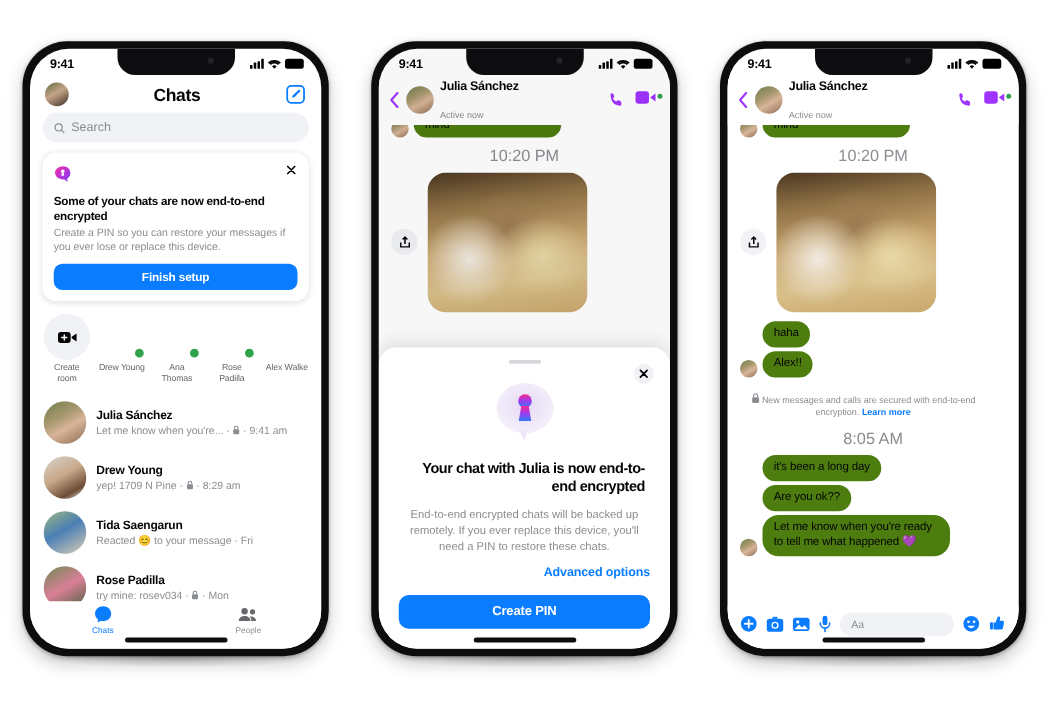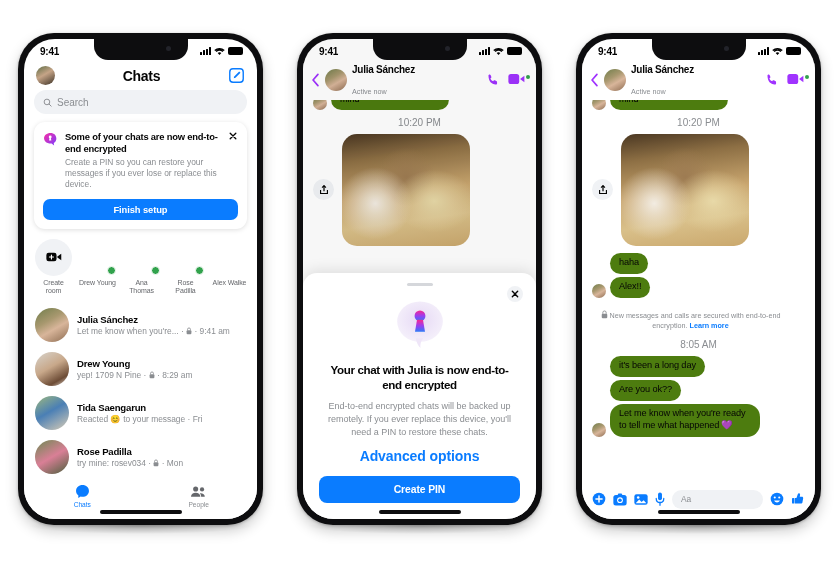--- a/index.html
+++ b/index.html
@@ -106,21 +106,21 @@
     padding: 0 9px;
   }
   .searchbar .lbl { font-size: 10px; color: #8a8d91; }
   .card {
     margin: 0 10px 8px 10px;
     border-radius: 11px; background: #fff;
     box-shadow: 0 1px 5px rgba(0,0,0,0.13);
     padding: 9px 9px 9px 9px;
     position: relative;
   }
-  .card-top { display: flex; gap: 7px; }
+  .card-top { display: flex; gap: 7px; flex-direction: column; }
   .keybub { width: 15px; height: 16px; flex: none; margin-top: 1px; }
   .card-h {
     font-size: 9.4px; font-weight: bold; color: #050505;
     line-height: 1.28; letter-spacing: -0.2px;
     padding-right: 12px;
   }
   .card-b {
     font-size: 8.4px; color: #8a8d91; line-height: 1.33;
     margin-top: 2px; padding-right: 4px;
   }
@@ -217,21 +217,21 @@
   .msg-line .av { width: 14px; height: 14px; flex: none; }
   .av-spacer { width: 14px; flex: none; }
   .bub {
     background: #4d7c0f; color: #050505;
     border-radius: 13px; padding: 4.5px 9px;
     font-size: 9.2px; line-height: 1.3;
     max-width: 150px;
     letter-spacing: -0.1px;
   }
   .ts {
-    text-align: center; font-size: 10px; color: #8a8d91;
+    text-align: center; font-size: 13px; color: #8a8d91;
     margin: 7px 0 6px 0;
   }
   .photo-row { display: flex; align-items: center; gap: 8px; padding: 0 10px; }
   .share-btn {
     width: 21px; height: 21px; border-radius: 50%;
     background: #f0f2f5;
     display: flex; align-items: center; justify-content: center;
     flex: none;
   }
   .photo {
@@ -278,30 +278,30 @@
     background: #d5d7db; margin: 0 auto 4px auto;
   }
   .sheet-x {
     position: absolute; top: 13px; right: 13px;
     width: 16px; height: 16px; border-radius: 50%;
     background: #f0f2f5;
     display: flex; align-items: center; justify-content: center;
   }
   .sheet-icon { margin: 11px auto 8px auto; width: 62px; height: 58px; display: block; }
   .sheet-h {
-    text-align: center; font-size: 11.6px; font-weight: bold;
+    text-align: right; font-size: 11.6px; font-weight: bold;
     color: #050505; line-height: 1.28; letter-spacing: -0.35px;
     padding: 0 4px;
   }
   .sheet-b {
     text-align: center; font-size: 9px; color: #8a8d91;
     line-height: 1.45; margin-top: 7px; padding: 0 2px;
   }
   .sheet-link {
-    text-align: center; font-size: 14px; font-weight: bold;
+    text-align: right; font-size: 10px; font-weight: bold;
     color: #0a7cff; margin-top: 9px; letter-spacing: -0.1px;
   }
   .sheet-btn {
     margin: 12px 0 0 0;
     height: 27px; border-radius: 8px; background: #0a7cff;
     display: flex; align-items: center; justify-content: center;
     font-size: 10.4px; font-weight: bold; color: #fff;
     letter-spacing: -0.1px;
   }
   .sheet-foot { height: 16px; }

